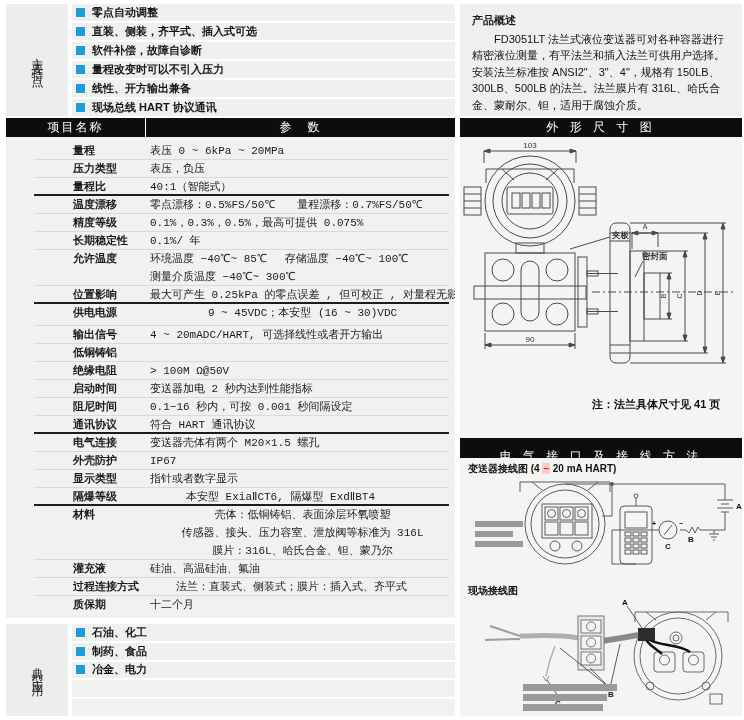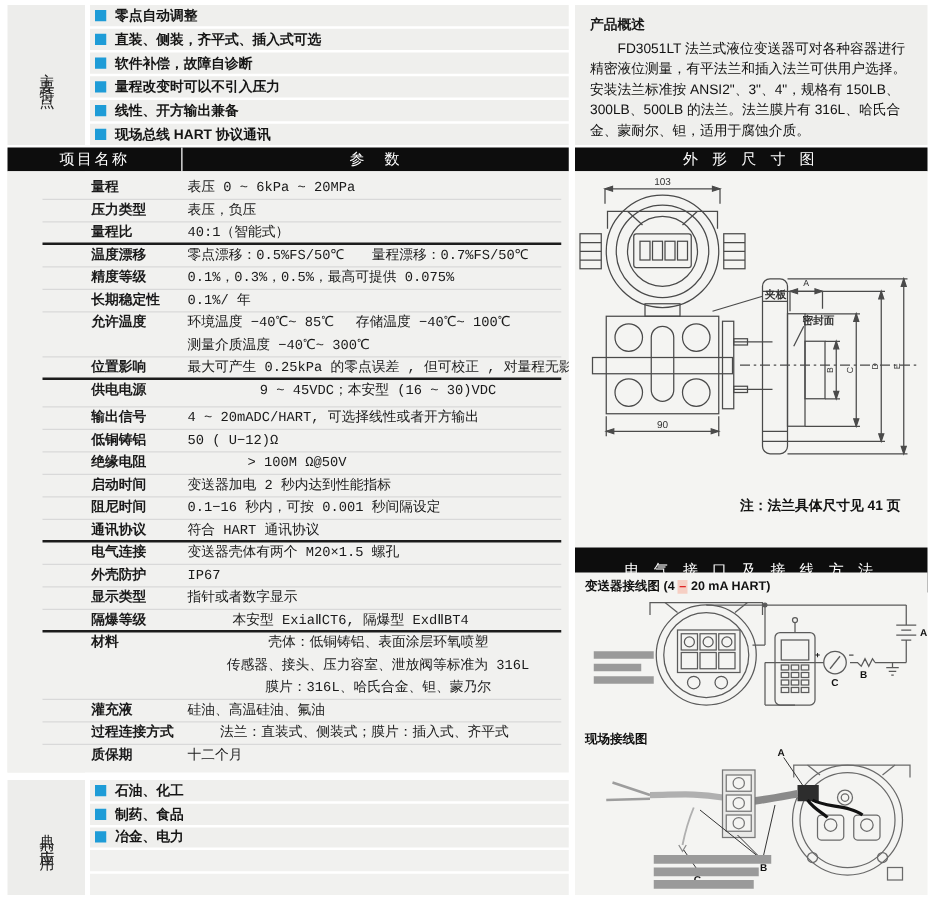--- a/index.html
+++ b/index.html
@@ -162,26 +162,23 @@
     </div>
     <div class="t-row" style="height: 18px;">
       <div class="t-label">输出信号</div>
       <div class="t-lines">
         <div>4 ~ 20mADC/HART, 可选择线性或者开方输出</div>
       </div>
       <div class="t-sep"></div>
     </div>
     <div class="t-row" style="height: 18px;">
       <div class="t-label">低铜铸铝</div>
-      <div class="t-lines">
-        <div>50 ( U−12)Ω</div>
-      </div>
-      <div class="t-sep"></div>
-    </div>
-    <div class="t-row" style="height: 18px; padding-left: 48px;">
+      <div class="t-sep"></div>
+    </div>
+    <div class="t-row" style="height: 18px;">
       <div class="t-label">绝缘电阻</div>
       <div class="t-lines">
         <div>&gt; 100M Ω@50V</div>
       </div>
       <div class="t-sep"></div>
     </div>
     <div class="t-row" style="height: 18px;">
       <div class="t-label">启动时间</div>
       <div class="t-lines">
         <div>变送器加电 2 秒内达到性能指标</div>

